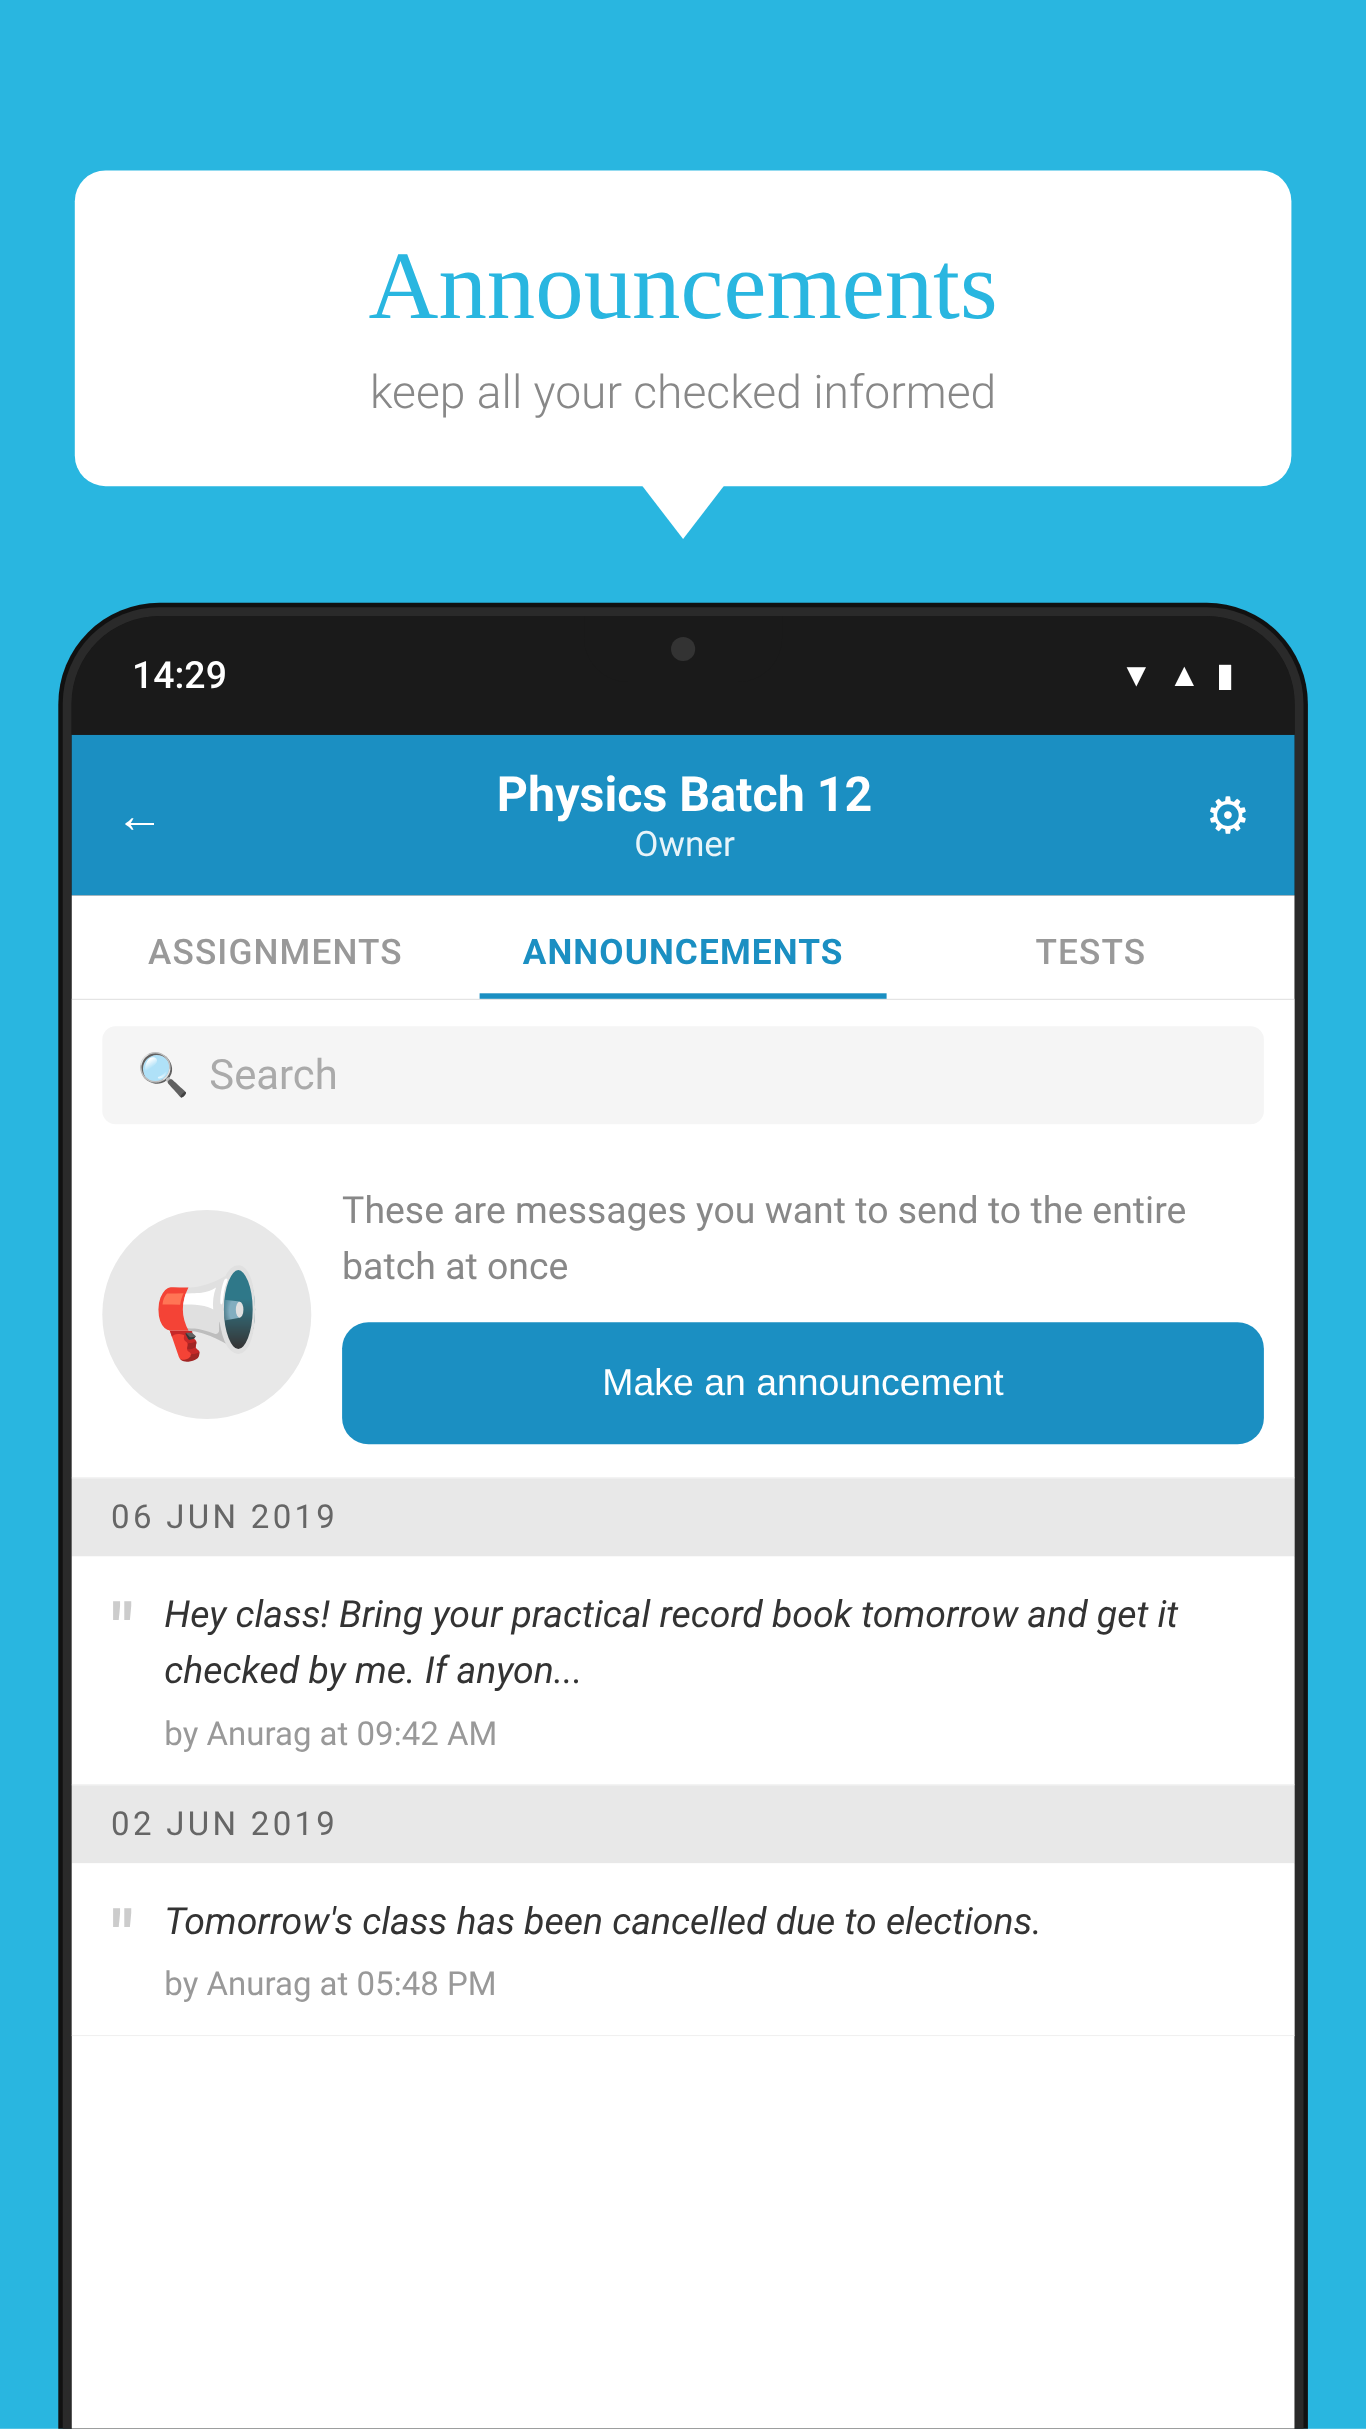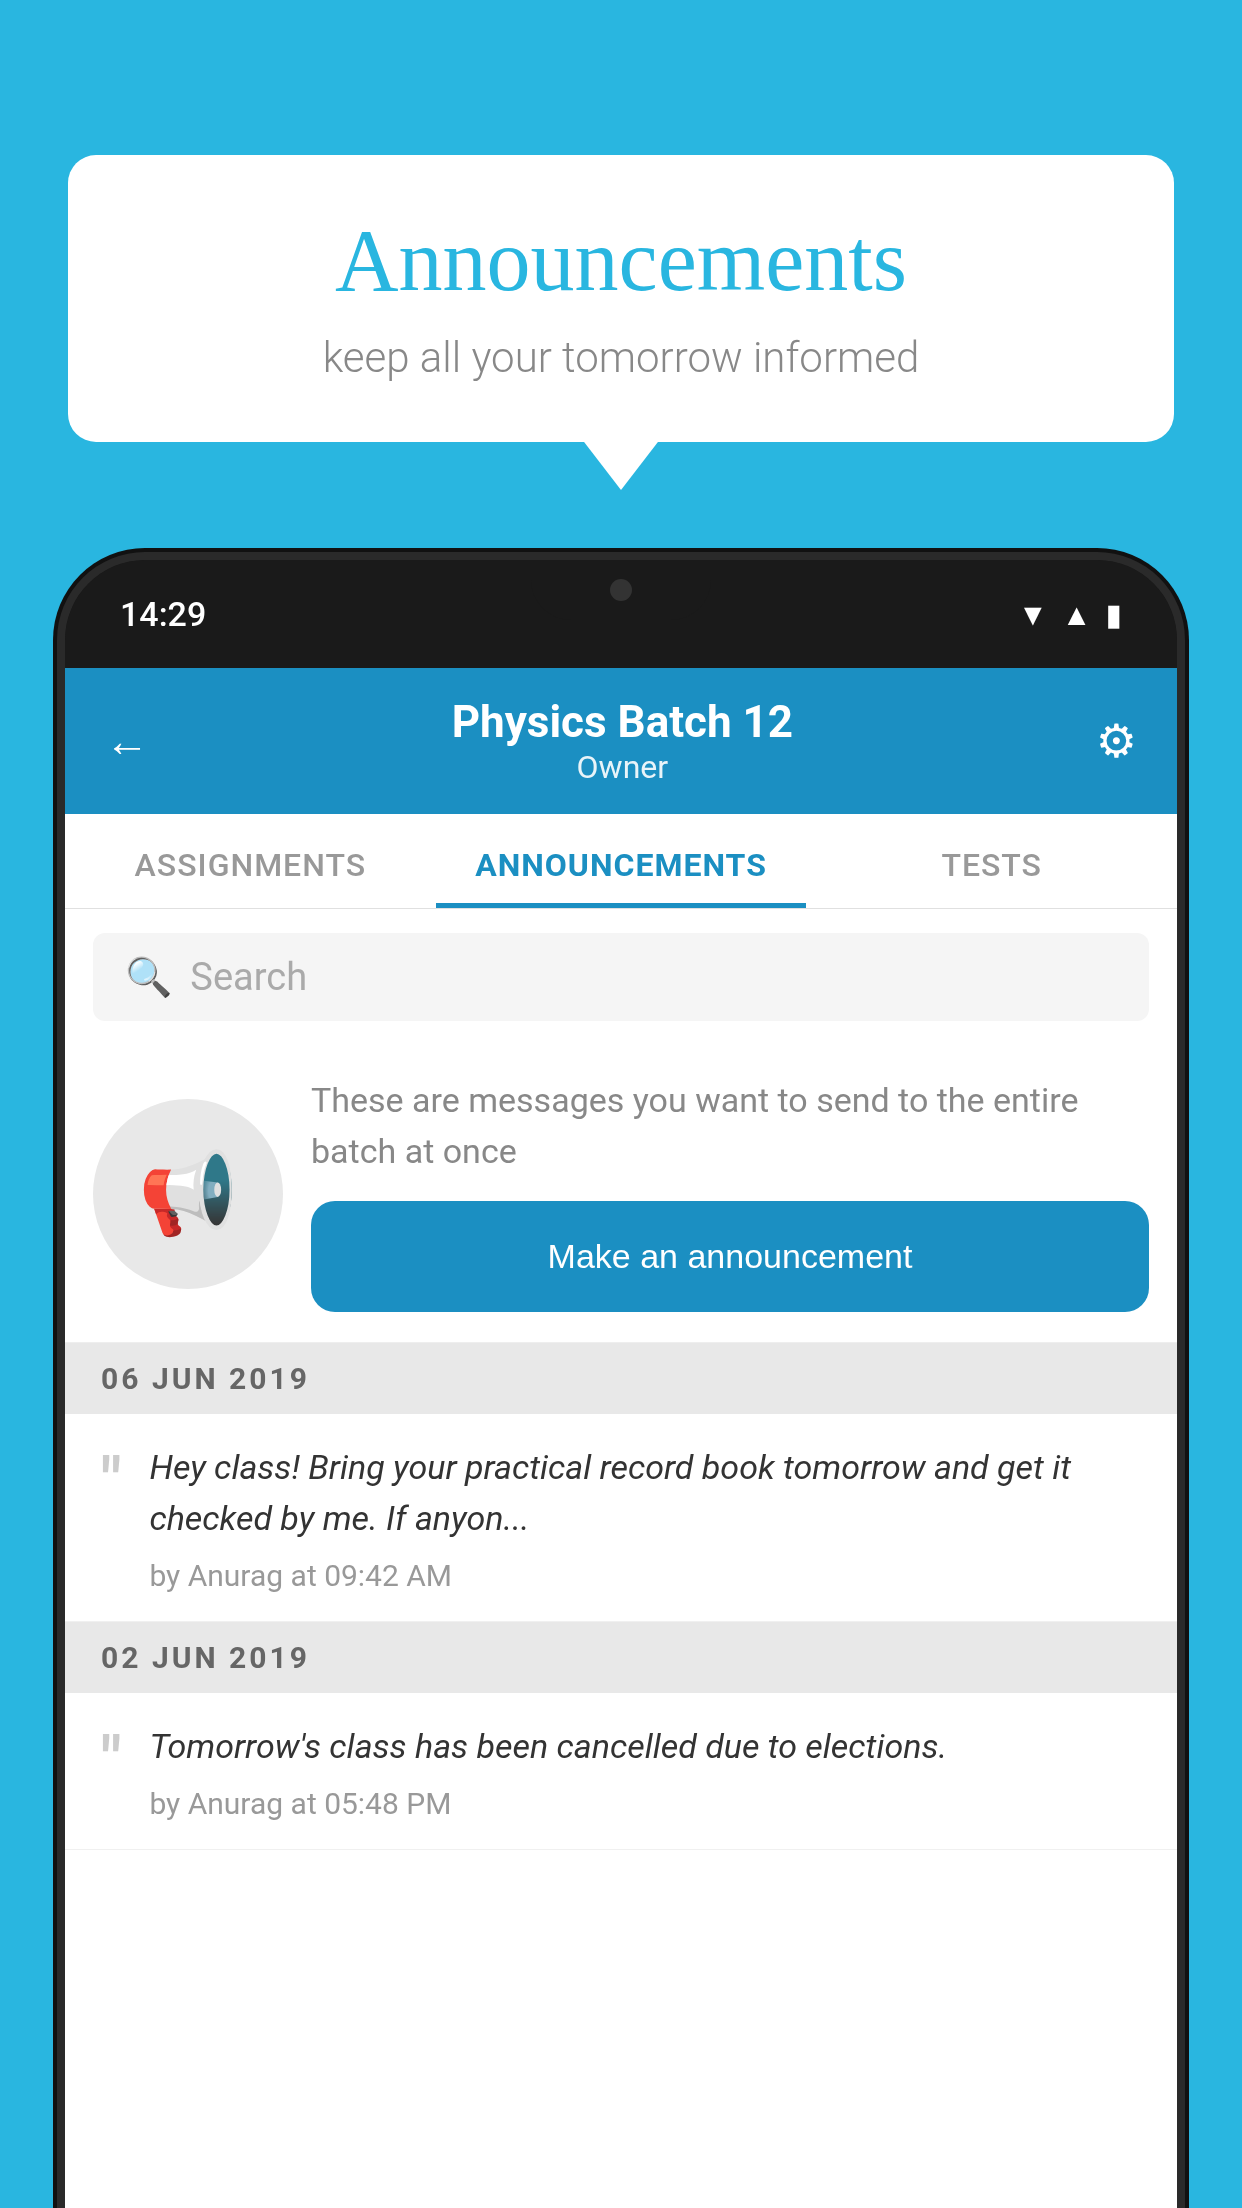--- a/index.html
+++ b/index.html
@@ -254,21 +254,21 @@
     }
 
     
     .date-divider {
       background: #e8e8e8;
       padding: 18px 36px;
     }
     .date-label {
       color: #666;
       font-size: 30px;
-      font-weight: 700;
+      font-weight: 400;
       letter-spacing: 3px;
       text-align: right;
     }
 
     
     .announcement-item {
       background: white;
       padding: 28px 36px;
       display: flex;
       align-items: flex-start;
@@ -297,21 +297,21 @@
       color: #999;
       font-size: 30px;
     }
   </style>
 </head>
 <body>
 
 <div class="speech-bubble-wrapper">
   <div class="speech-bubble">
     <div class="bubble-title">Announcements</div>
-    <div class="bubble-subtitle">keep all your tomorrow informed</div>
+    <div class="bubble-subtitle">keep all your checked informed</div>
   </div>
 </div>
 
 <div class="phone-wrapper">
   <div class="phone">
 
     <div class="phone-top">
       <span class="status-time">14:29</span>
       <div class="notch">
         <div class="camera-dot"></div>

